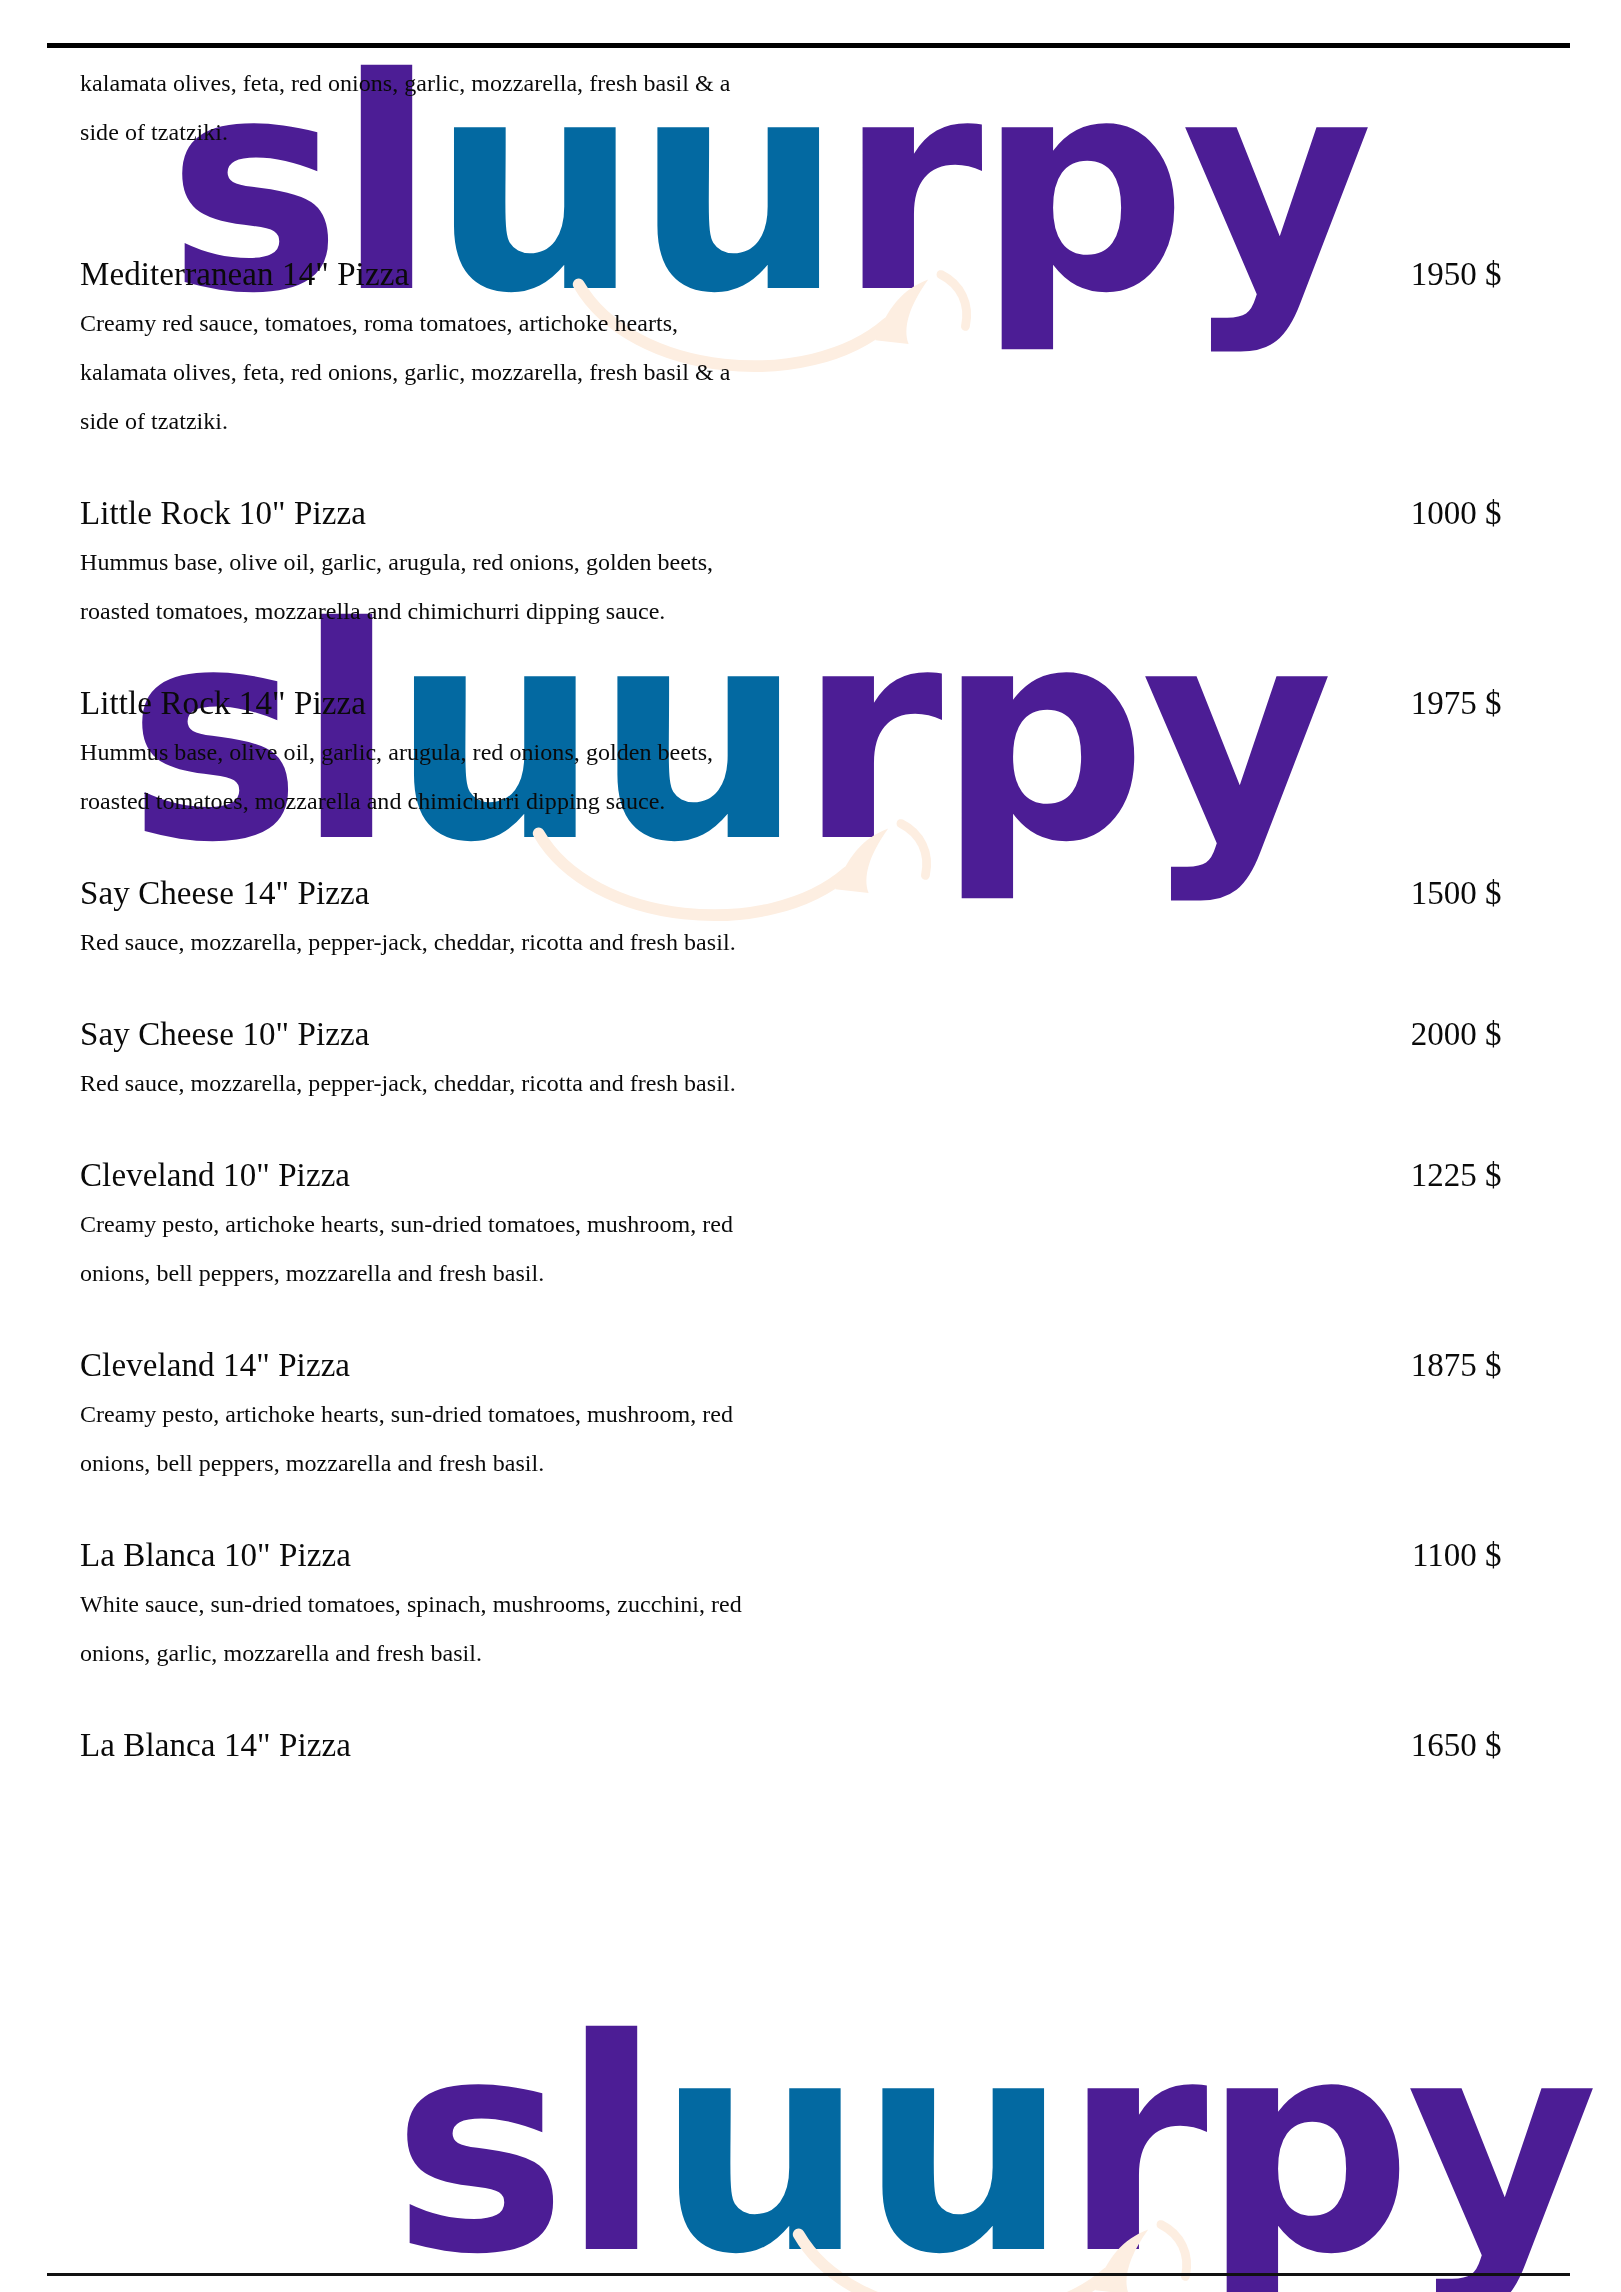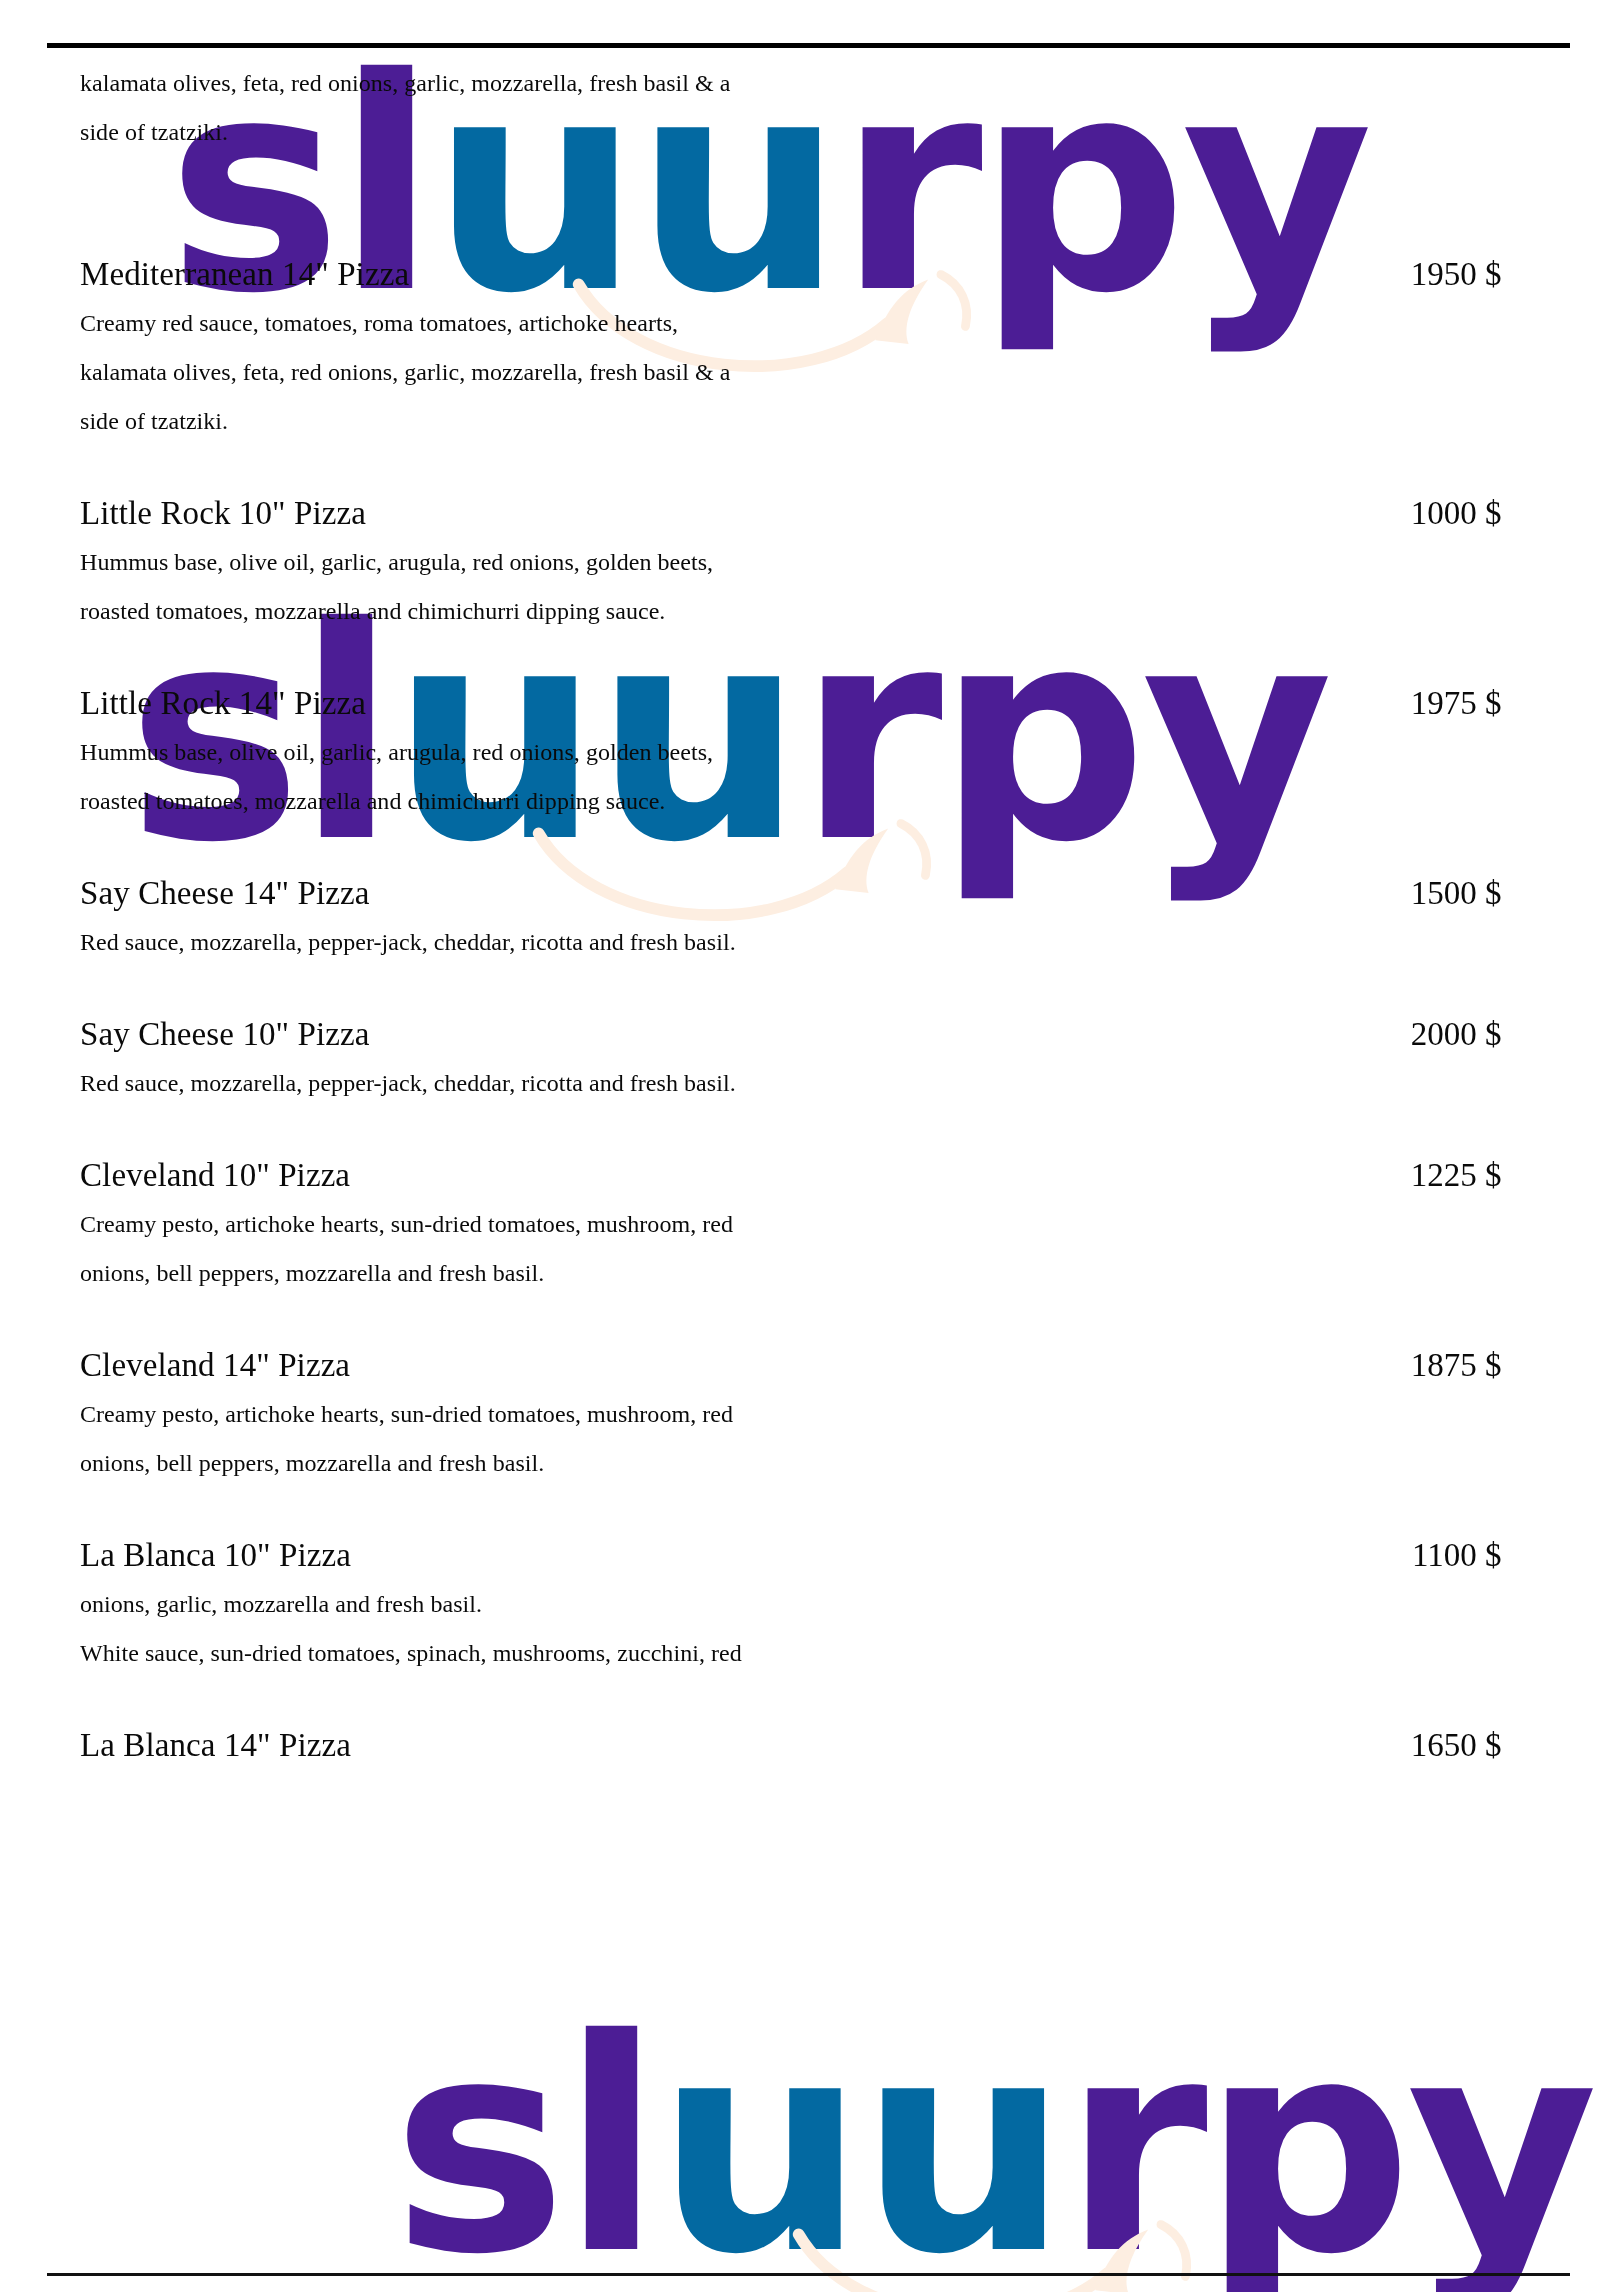--- a/index.html
+++ b/index.html
@@ -259,22 +259,22 @@
           <span class="desc-line">onions, bell peppers, mozzarella and fresh basil.</span>
         </div>
       </div>
 
       <div class="item">
         <div class="item-head">
           <span class="item-name">La Blanca 10" Pizza</span>
           <span class="item-price">1100 $</span>
         </div>
         <div class="item-desc">
+          <span class="desc-line">White sauce, sun-dried tomatoes, spinach, mushrooms, zucchini, red</span>
           <span class="desc-line">onions, garlic, mozzarella and fresh basil.</span>
-          <span class="desc-line">White sauce, sun-dried tomatoes, spinach, mushrooms, zucchini, red</span>
         </div>
       </div>
 
       <div class="item">
         <div class="item-head">
           <span class="item-name">La Blanca 14" Pizza</span>
           <span class="item-price">1650 $</span>
         </div>
       </div>
 

